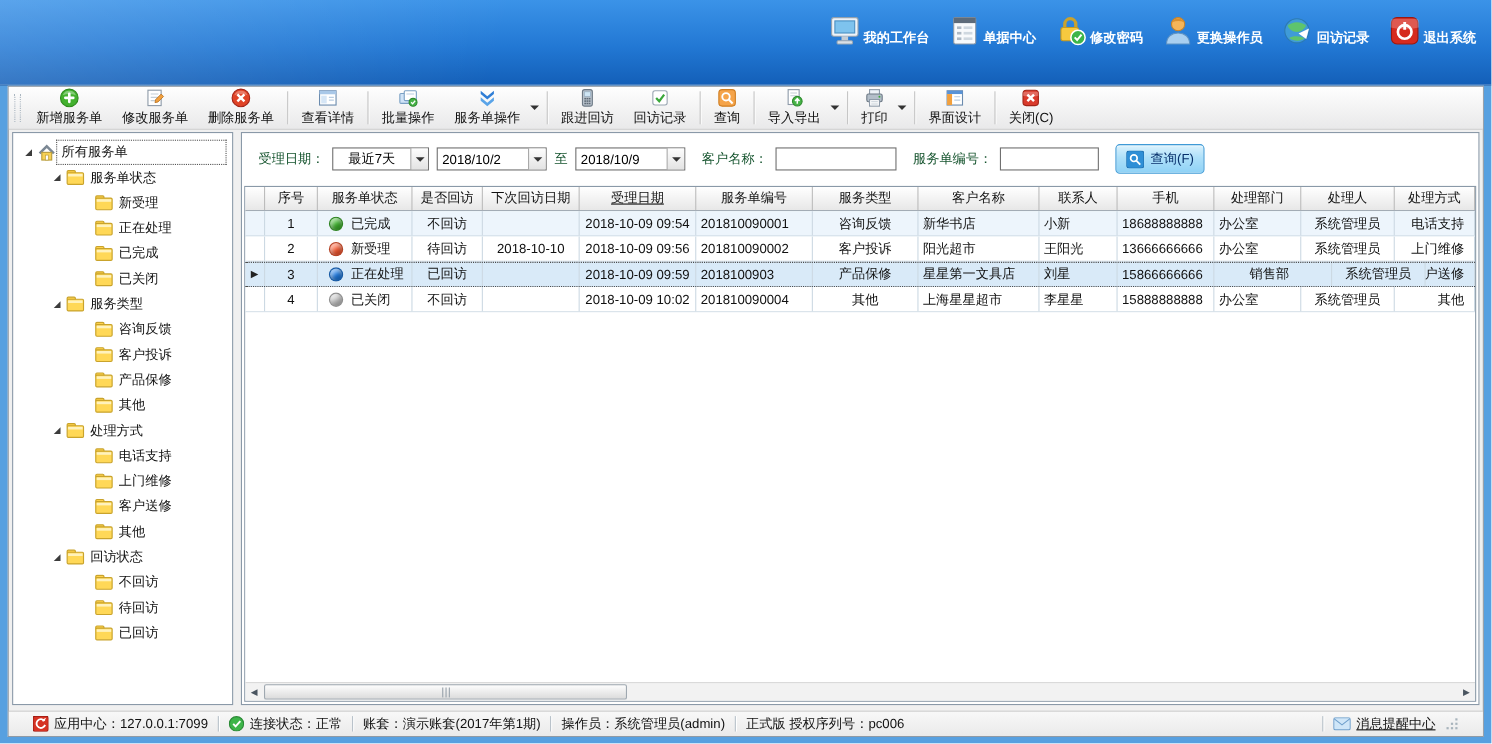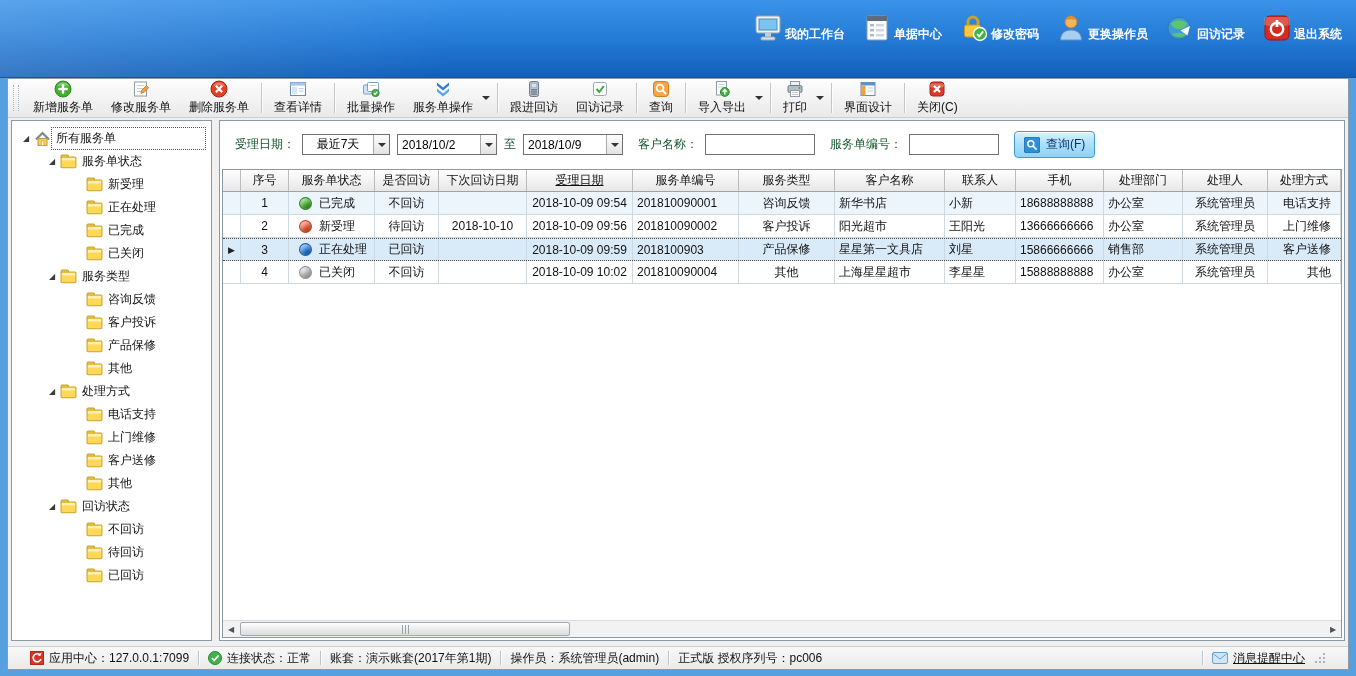--- a/index.html
+++ b/index.html
@@ -694,21 +694,21 @@
                     <span>正在处理</span>
                   </div>
                   <div class="g-cell align-center" style="width: 64px;">已回访</div>
                   <div class="g-cell align-center" style="width: 88px;"></div>
                   <div class="g-cell align-center" style="width: 106px;">2018-10-09 09:59</div>
                   <div class="g-cell align-left" style="width: 106px;">2018100903</div>
                   <div class="g-cell align-center" style="width: 96px;">产品保修</div>
                   <div class="g-cell align-left" style="width: 110px;">星星第一文具店</div>
                   <div class="g-cell align-left" style="width: 71px;">刘星</div>
                   <div class="g-cell align-left" style="width: 88px;">15866666666</div>
-                  <div class="g-cell align-left" style="width: 79px;">销售部</div>
+                  <div class="g-cell align-left" style="width: 79px; margin-left: 28px;">销售部</div>
                   <div class="g-cell align-center" style="width: 85px;">系统管理员</div>
                   <div class="g-cell align-right" style="width: 82px;">客户送修</div>
                 </div>
                 <div class="g-row">
                   <div class="g-cell align-center indicator" style="width: 18px;"></div>
                   <div class="g-cell align-center" style="width: 48px;">4</div>
                   <div class="g-cell align-left" style="width: 86px;">
                     <span class="status-ball" style="background-color: rgb(198, 198, 198);"></span>
                     <span>已关闭</span>
                   </div>

